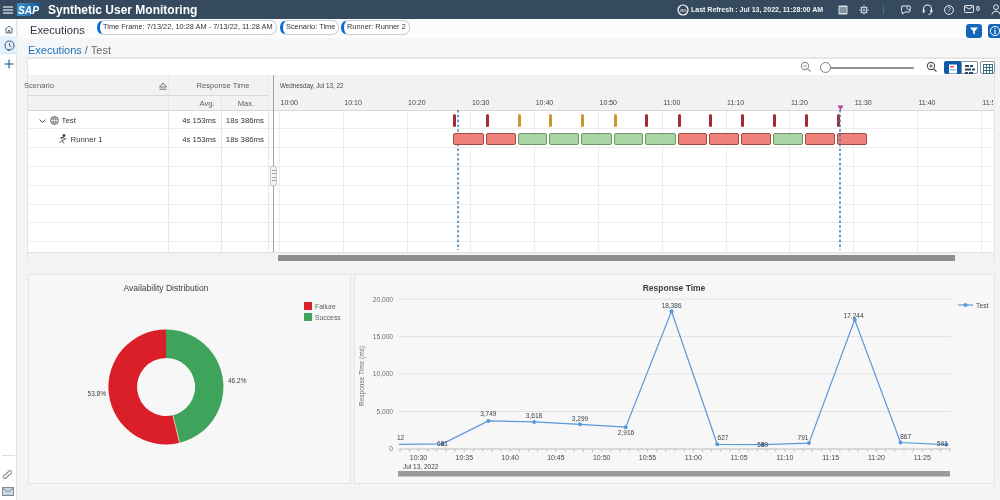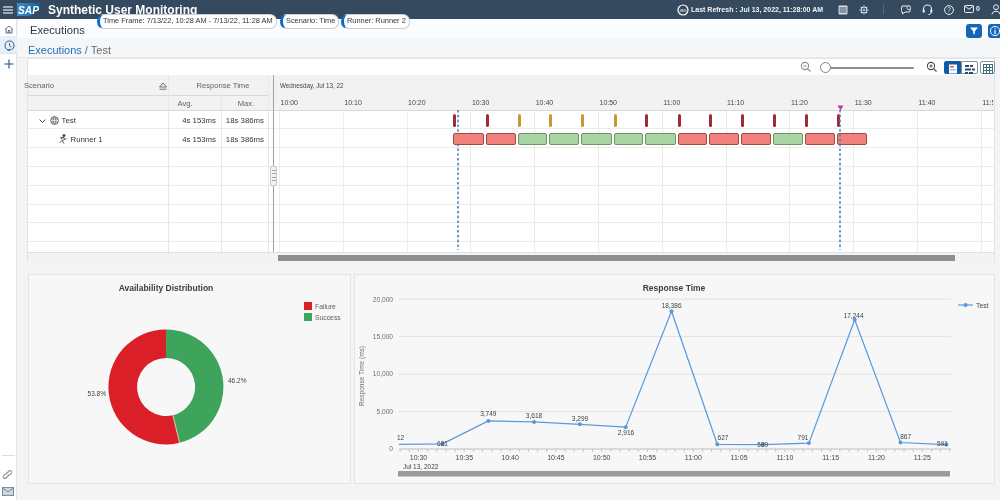--- a/index.html
+++ b/index.html
@@ -1,17 +1,17 @@
 <!DOCTYPE html>
 <html><head><meta charset="utf-8"><style>
 *{margin:0;padding:0;box-sizing:border-box}
 html,body{width:1000px;height:500px;overflow:hidden;font-family:"Liberation Sans",sans-serif;background:#f4f4f4}
 body{transform:translateZ(0);will-change:transform}
 .abs{position:absolute}
-.chip{position:absolute;top:14px;height:15px;background:#fff;border:1px solid #c9ced3;border-left:3px solid #0a6ed1;border-radius:7px;font-size:7.4px;color:#30343a;line-height:12.5px;padding:0 3px;white-space:nowrap}
+.chip{position:absolute;top:20px;height:15px;background:#fff;border:1px solid #c9ced3;border-left:3px solid #0a6ed1;border-radius:7px;font-size:7.4px;color:#30343a;line-height:12.5px;padding:0 3px;white-space:nowrap}
 .hl{position:absolute;background:#ececec;height:1px}
 .vl{position:absolute;background:#e7e7e7;width:1px}
 .blue-btn{position:absolute;width:16px;height:14px;background:#1466b8;border-radius:3px;top:24px}
 .tick{position:absolute;top:114px;width:3px;height:13px;border-radius:1.5px}
 .bar{position:absolute;top:133px;height:11.5px;border-radius:2px}
 .bar.r{background:#f1817b;border:1px solid #a04a44}
 .bar.g{background:#a9d4a4;border:1px solid #6e9468}
 .dash{position:absolute;top:110px;width:4px;height:140px}
 .glab{position:absolute;top:98.5px;font-size:7px;color:#42474d;white-space:nowrap}
 .rowtxt{position:absolute;font-size:7.8px;color:#32363a;white-space:nowrap}
@@ -168,21 +168,21 @@
       </g>
     </svg></div>
 <div class="abs" style="left:28px;top:75px;width:966px;height:35.5px;background:#f2f2f3;border-bottom:1px solid #d8d8d8"></div>
 <div class="hdrtxt" style="left:24px;top:81px;width:140px;text-align:left">Scenario</div>
 <svg class="abs" style="left:159px;top:83px" width="8" height="7">
     <path d="M4 0 L7.5 4 H0.5 Z" fill="none" stroke="#5d6164" stroke-width="0.9"></path>
     <line x1="0.5" y1="6.2" x2="7.5" y2="6.2" stroke="#5d6164" stroke-width="0.9"></line>
   </svg>
 <div class="hdrtxt" style="left:169px;top:81px;width:108px;text-align:center">Response Time</div>
 <div class="abs" style="left:28px;top:95px;width:240px;height:1px;background:#d8d8d8"></div>
-<div class="hdrtxt" style="left:160px;top:99px;width:50px;text-align:center">Avg.</div>
+<div class="hdrtxt" style="left:182px;top:99px;width:50px;text-align:center">Avg.</div>
 <div class="hdrtxt" style="left:222px;top:99px;width:48px;text-align:center">Max.</div>
 <div class="abs" style="left:280px;top:81.5px;font-size:6.3px;color:#42474d">Wednesday, Jul 13, 22</div>
 <div class="glab" style="left:280.5px;">10:00</div>
 <div class="glab" style="left:344.3px;">10:10</div>
 <div class="glab" style="left:408.1px;">10:20</div>
 <div class="glab" style="left:471.9px;">10:30</div>
 <div class="glab" style="left:535.7px;">10:40</div>
 <div class="glab" style="left:599.5px;">10:50</div>
 <div class="glab" style="left:663.3px;">11:00</div>
 <div class="glab" style="left:727.1px;">11:10</div>
@@ -269,21 +269,21 @@
   </svg>
 <div class="abs" style="left:273px;top:75px;width:1px;height:177px;background:#9aa4ad"></div>
 <div class="abs" style="left:270px;top:166px;width:7px;height:20px;background:#f2f2f3;border:1px solid #c8c8c8;border-radius:2px"></div>
 <div class="abs" style="left:271.5px;top:169.5px;width:4px;height:1px;background:#9aa4ad"></div>
 <div class="abs" style="left:271.5px;top:173.1px;width:4px;height:1px;background:#9aa4ad"></div>
 <div class="abs" style="left:271.5px;top:176.7px;width:4px;height:1px;background:#9aa4ad"></div>
 <div class="abs" style="left:271.5px;top:180.3px;width:4px;height:1px;background:#9aa4ad"></div>
 <div class="abs" style="left:28px;top:252px;width:966px;height:10px;background:#f3f3f3;border-top:1px solid #e0e0e0"></div>
 <div class="abs" style="left:278px;top:254.5px;width:677px;height:6px;background:#8f8f8f"></div>
 <div class="abs" style="left:28px;top:274px;width:322.5px;height:209.5px;background:#f7f7f7;border:1px solid #e4e4e4"></div>
-<div class="abs" style="left:66px;top:283px;width:200px;text-align:center;font-size:8.5px;font-weight:bold;color:#3a3f44">Availability Distribution</div>
+<div class="abs" style="left:66px;top:283px;width:200px;text-align:center;font-size:8.5px;font-weight:normal;color:#3a3f44">Availability Distribution</div>
 <div class="abs" style="left:304px;top:302px;width:7.5px;height:7.5px;background:#da1f28"></div>
 <div class="abs" style="left:315px;top:302.5px;font-size:6.8px;color:#5a5e62">Failure</div>
 <div class="abs" style="left:304px;top:313px;width:7.5px;height:7.5px;background:#3fa45b"></div>
 <div class="abs" style="left:315px;top:313.5px;font-size:6.8px;color:#5a5e62">Success</div>
 <svg width="120" height="120" viewBox="0 0 240 240" style="position:absolute;left:106px;top:327px">
     <path d="M120.0,5.0 A115,115 0 0 1 147.2,231.7 L133.7,176.4 A58,58 0 0 0 120.0,62.0 Z" fill="#3fa45b"></path>
     <path d="M147.2,231.7 A115,115 0 1 1 120.0,5.0 L120.0,62.0 A58,58 0 1 0 133.7,176.4 Z" fill="#da1f28"></path>
     <line x1="133.7" y1="176.4" x2="147.2" y2="231.7" stroke="#eadbc3" stroke-width="1.6"></line>
   </svg>
 <div class="abs" style="left:66px;top:390px;width:40px;text-align:right;font-size:6.5px;color:#3a3f44">53.8%</div>

